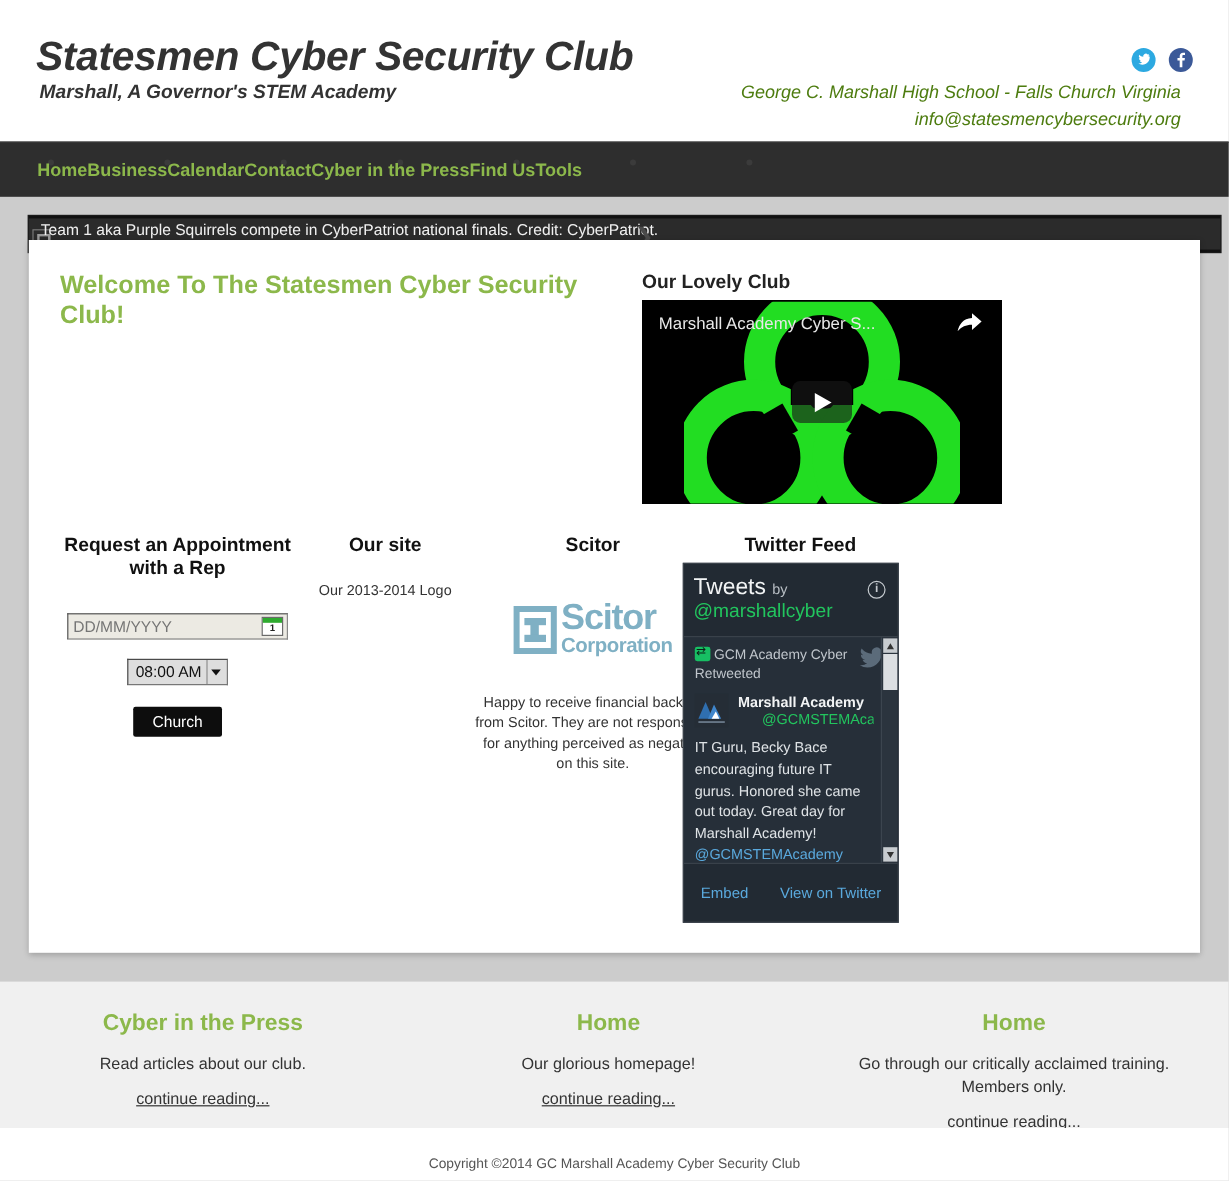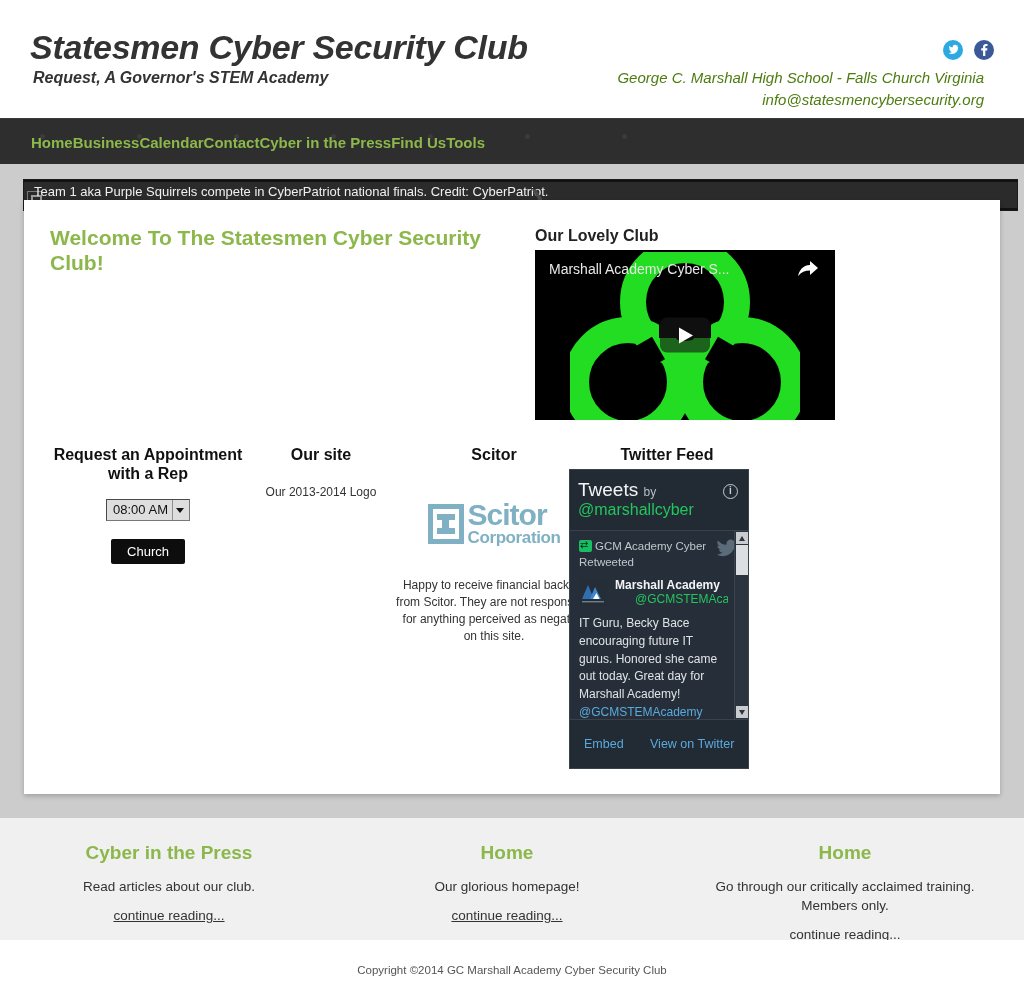--- a/index.html
+++ b/index.html
@@ -311,21 +311,21 @@
     position:absolute; left:0; top:940px; width:1024px; height:44px;
     background:#ffffff; text-align:center;
     font-size:11.5px; color:#555; padding-top:24px;
   }
 </style>
 </head>
 <body>
 
 <div class="header">
   <div class="site-title">Statesmen Cyber Security Club</div>
-  <div class="site-subtitle">Request, A Governor's STEM Academy</div>
+  <div class="site-subtitle">Marshall, A Governor's STEM Academy</div>
 
   <div class="contact-block">
     <div>George C. Marshall High School - Falls Church Virginia</div>
     <div>info@statesmencybersecurity.org</div>
   </div>
 
   <div class="social-row">
     <a class="social-icon tw-ic" href="#">
       <svg width="20" height="20" viewBox="0 0 20 20">
           <path fill="#fff" d="M15.2 7.3c0 .14 0 .27-.1.4 0 2.9-2.2 6.2-6.2 6.2-1.22 0-2.36-.36-3.3-.97.17.02.34.03.52.03 1.02 0 1.95-.35 2.7-.93a2.2 2.2 0 0 1-2.03-1.5c.13.02.27.03.42.03.2 0 .4-.03.58-.08a2.18 2.18 0 0 1-1.75-2.14v-.03c.3.16.63.26.99.28A2.17 2.17 0 0 1 6.36 5.7c.8.98 2 1.62 3.34 1.69a2.18 2.18 0 0 1 3.71-1.99 4.3 4.3 0 0 0 1.38-.53 2.18 2.18 0 0 1-.96 1.2c.44-.05.86-.17 1.25-.34-.29.43-.66.81-1.08 1.11z"></path>
@@ -385,20 +385,29 @@
       <svg width="22" height="18" viewBox="0 0 22 18">
           <path fill="#fff" d="M13 1v4C5.5 5.4 2.4 10.4 1 16c3.3-3.7 6.9-5.4 12-5.4V15l8-7-8-7z"></path>
         </svg>
     </div>
     <div class="yt-play"></div>
   </div>
 
   <div class="col col-1">
     <div class="col-title">Request an Appointment with a Rep</div>
 
+    <div class="date-row">
+      <div class="date-field">
+        <input type="text" placeholder="DD/MM/YYYY" style="">
+        <div class="cal-icon">
+          <div class="cal-top"></div>
+          <div class="cal-num">1</div>
+        </div>
+      </div>
+    </div>
 
     <div class="time-row">
       <div class="time-select">
         <span class="tsval">08:00 AM</span><span class="tsarr"></span>
       </div>
     </div>
 
     <div class="submit-row">
       <button class="submit-btn">Church</button>
     </div>

